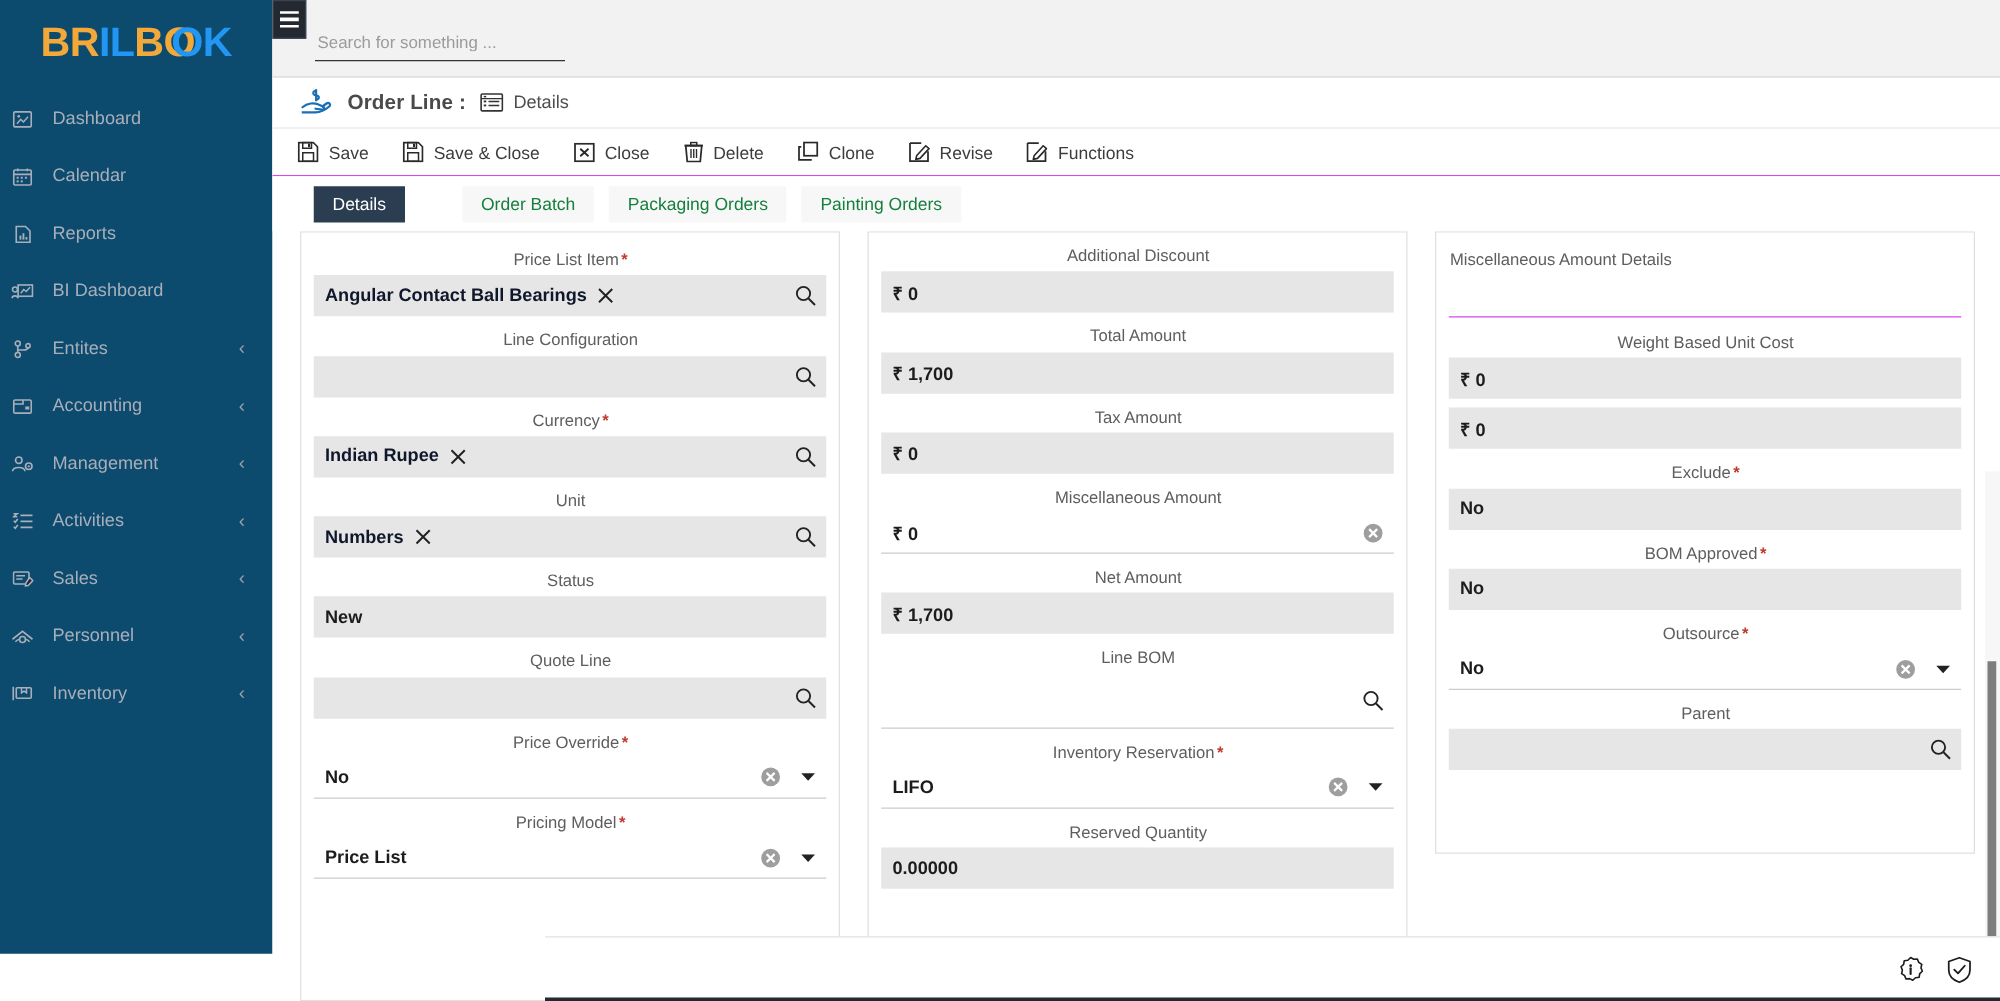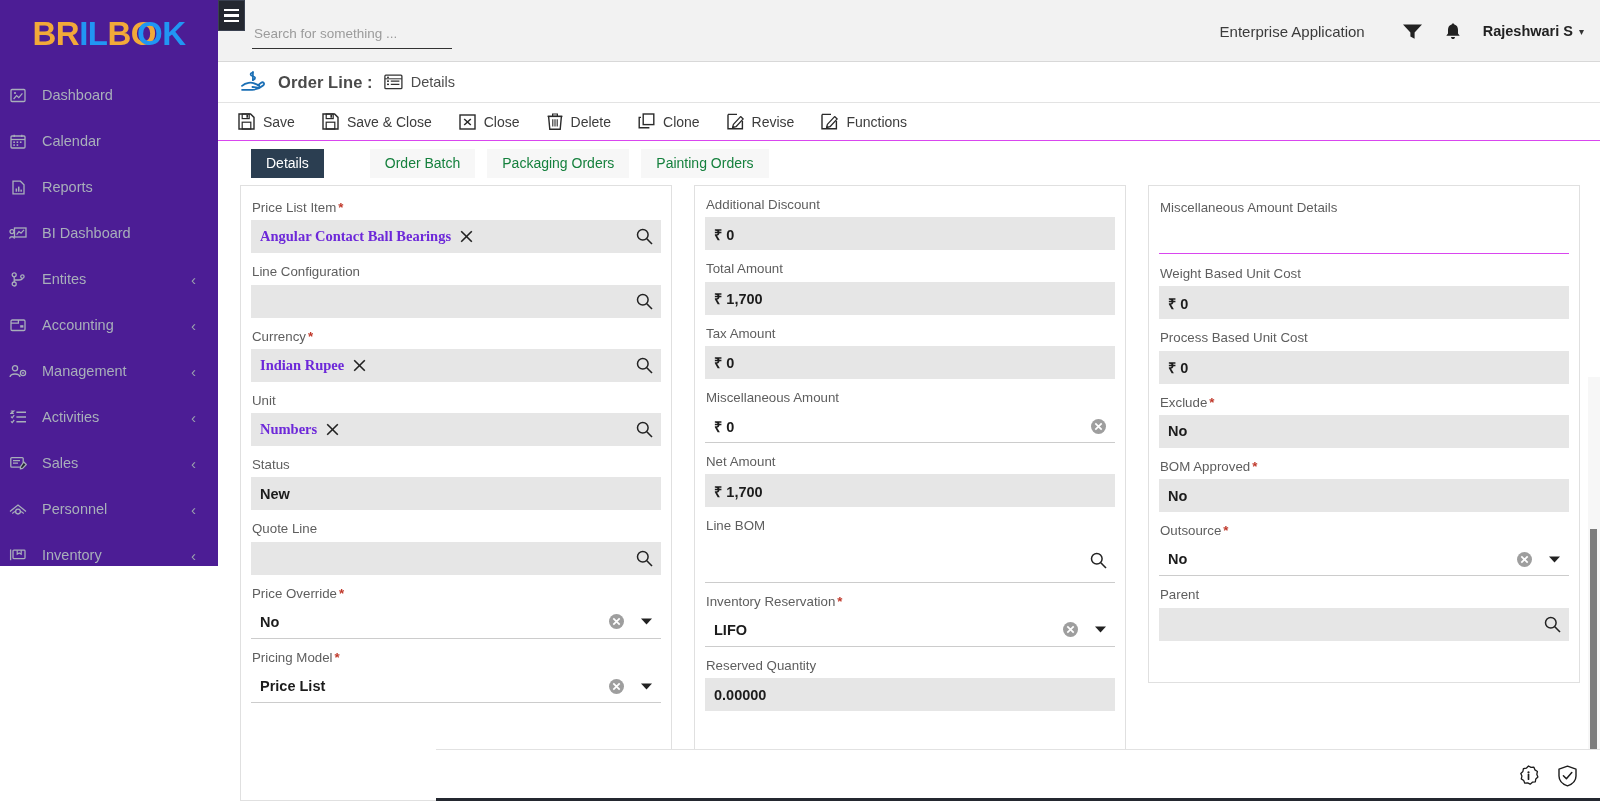--- a/index.html
+++ b/index.html
@@ -6,22 +6,22 @@
   html, body {
     width: 1600px; height: 801px;
     font-family: "Liberation Sans", sans-serif;
     overflow: hidden;
     background: #ffffff;
   }
   .app { position: relative; width: 1600px; height: 801px; display: flex; }
 
   
   .sidebar {
-    width: 218px; height: 566px;
-    background: #4c1d95;
+    width: 218px; height: 763px;
+    background: #0c4a6e;
     flex: 0 0 218px;
     position: relative;
     overflow: hidden;
   }
   .logo {
     height: 62px;
     display: flex; align-items: center; justify-content: center;
     font-size: 33px; font-weight: bold; letter-spacing: -0.5px;
     padding-top: 6px;
   }
@@ -163,37 +163,37 @@
   }
   .col-1 { width: 432px; flex: 0 0 432px; margin-right: 22px; }
   .col-2 { width: 432px; flex: 0 0 432px; margin-right: 22px; }
   .col-3 { width: 432px; flex: 0 0 432px; height: 498px; }
 
   .col-inner { padding: 10px 10px 0 10px; }
 
   .field { margin-bottom: 7px; }
   .f-label {
     font-size: 13.3px; color: #5e5e5e;
-    padding: 3px 0 4px 1px; line-height: 1.3;
+    padding: 3px 0 4px 1px; line-height: 1.3; text-align: center;
   }
   .req { color: #c0392b; font-weight: bold; margin-left: 2px; }
   .f-box {
     background: #e6e6e6;
     height: 33px;
     display: flex; align-items: center;
     padding: 0 8px 0 9px;
     position: relative;
   }
   .f-box.plain {
     background: transparent;
     border-bottom: 1px solid #cccccc;
   }
   .f-box.tall { height: 44px; }
   .f-val { font-size: 14.5px; color: #1c1c1c; font-weight: bold; }
-  .f-val.link { color: #6d28d9; font-family: Liberation Serif, serif; }
+  .f-val.link { color: #0f172a; }
   .f-right { margin-left: auto; display: flex; align-items: center; gap: 13px; }
   .x-clear { cursor: pointer; margin-left: 9px; display: inline-flex; align-items: center; }
   .c-clear { cursor: pointer; display: inline-flex; align-items: center; }
   .srch { cursor: pointer; display: inline-flex; align-items: center; }
   .dd-arrow { cursor: pointer; display: inline-flex; align-items: center; padding-left: 2px;}
 
   .section-head {
     font-size: 13.3px; color: #5e5e5e;
     padding: 4px 0 38px 1px;
     border-bottom: 1px solid #d946ef;
@@ -388,36 +388,20 @@
     <div class="topbar">
       <div class="burger">
         <span></span>
         <span></span>
         <span></span>
       </div>
       <div class="search-wrap">
         <input class="search-input" type="text" placeholder="Search for something ..." style="">
       </div>
 
-      <div class="top-right">
-        <span class="enterprise-label">Enterprise Application</span>
-        <span class="ic-btn">
-          <svg width="21" height="17" viewBox="0 0 21 17">
-              <path d="M1 1.5 H20 L12.6 9.6 V15.8 L8.4 13.4 V9.6 Z" fill="#222"></path>
-            </svg>
-        </span>
-        <span class="ic-btn">
-          <svg width="18" height="19" viewBox="0 0 18 19">
-              <path d="M9 1.4 C9.8 1.4 10.3 1.9 10.3 2.6 C12.7 3.2 14 5.2 14 7.8 V11.4 L15.7 13.7 H2.3 L4 11.4 V7.8 C4 5.2 5.3 3.2 7.7 2.6 C7.7 1.9 8.2 1.4 9 1.4 Z" fill="#222"></path>
-              <path d="M7 15 C7 16.2 7.9 17.1 9 17.1 C10.1 17.1 11 16.2 11 15 Z" fill="#222"></path>
-            </svg>
-        </span>
-        <span class="user-name">Rajeshwari S</span>
-        <span class="caret-down">▾</span>
-      </div>
     </div>
 
     <div class="entity-bar">
       <span class="entity-icon">
         <svg width="27" height="22" viewBox="0 0 27 22">
           <path d="M13.6 1.5 C11.6 1.5 10.6 2.4 10.6 3.5 C10.6 5.8 15.1 4.8 15.1 6.8 C15.1 7.9 14.1 8.8 12.1 8.8" fill="none" stroke="#1a6fb5" stroke-width="1.7"></path>
           <path d="M12.9 0.3 V9.9" stroke="#1a6fb5" stroke-width="1.7"></path>
           <path d="M2 14.8 C6 11.2 11.4 11.2 14.2 12.4 L18.4 14.2 C20 14.9 19.6 16.9 18 16.7 L12.4 16" fill="none" stroke="#1a6fb5" stroke-width="1.8" stroke-linecap="round"></path>
           <path d="M1.4 18.8 H12.4 C16.4 18.8 20.6 16.6 23.4 14.2 C25.2 12.7 23.1 10.4 21.2 11.8 L17.4 14.6" fill="none" stroke="#1a6fb5" stroke-width="1.8" stroke-linejoin="round"></path>
         </svg>
@@ -757,21 +741,20 @@
           <div class="section-head">Miscellaneous Amount Details</div>
 
           <div class="field">
             <div class="f-label">Weight Based Unit Cost</div>
             <div class="f-box">
               <span class="f-val">₹ 0</span>
             </div>
           </div>
 
           <div class="field">
-            <div class="f-label">Process Based Unit Cost</div>
             <div class="f-box">
               <span class="f-val">₹ 0</span>
             </div>
           </div>
 
           <div class="field">
             <div class="f-label"><span>Exclude</span><span class="req">*</span></div>
             <div class="f-box">
               <span class="f-val">No</span>
             </div>

